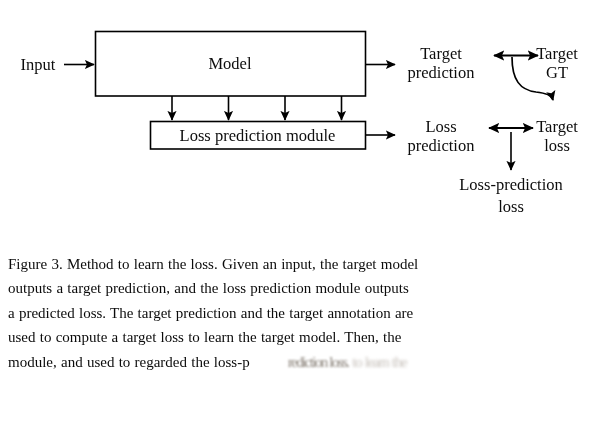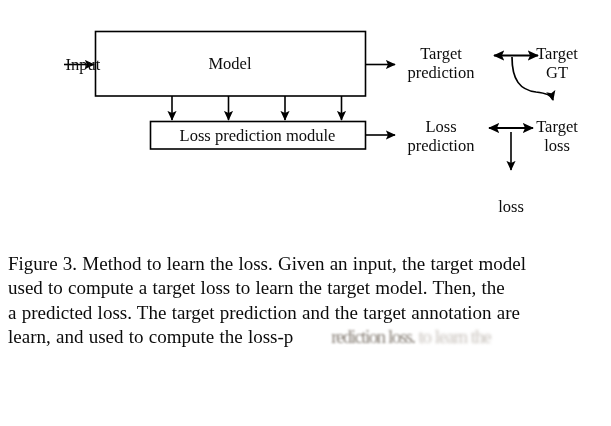--- a/index.html
+++ b/index.html
@@ -56,21 +56,21 @@
     color: #0d0d0d;
   }
 
   
   #caption {
     position: absolute;
     left: 8px;
     top: 252px;
     width: 596px;
     font-family: "Liberation Serif", "DejaVu Serif", serif;
-    font-size: 19px;
+    font-size: 15px;
     line-height: 24.4px;
     color: #0b0b0b;
     text-align: left;
     word-spacing: 0.5px;
   }
   #caption .cap-line {
     display: block;
     white-space: nowrap;
   }
   
@@ -132,36 +132,38 @@
 
     <line x1="489" y1="128" x2="533" y2="128" stroke="#000000" stroke-width="1.8" marker-start="url(#ah-start)" marker-end="url(#ah)"></line>
 
     <line x1="511" y1="132" x2="511" y2="170" stroke="#000000" stroke-width="1.6" marker-end="url(#ah)"></line>
   </svg>
 
   <div class="box-text" style="left:150px; top:122px; width:215px; height:27px;">Loss prediction module</div>
 
   <div class="box-text" style="left:95px; top:32px; width:270px; height:64px;">Model</div>
 
-  <div class="dg-label" style="left:14px; top:55px; width:48px;margin-left:45px;">Input</div>
+  <div class="dg-label" style="left:14px; top:55px; width:48px;">Input</div>
 
   <div class="dg-label" style="left:391px; top:44px; width:100px;">Target</div>
   <div class="dg-label" style="left:391px; top:63px; width:100px;">prediction</div>
 
   <div class="dg-label" style="left:517px; top:44px; width:80px;">Target</div>
   <div class="dg-label" style="left:517px; top:63px; width:80px;font-family:Liberation Serif, serif;">GT</div>
 
   <div class="dg-label" style="left:391px; top:117px; width:100px;">Loss</div>
   <div class="dg-label" style="left:391px; top:136px; width:100px;">prediction</div>
 
   <div class="dg-label" style="left:517px; top:117px; width:80px;">Target</div>
   <div class="dg-label" style="left:517px; top:136px; width:80px;">loss</div>
 
+  <div class="dg-label" style="left:431px; top:175px; width:160px;">Loss-prediction</div>
   <div class="dg-label" style="left:431px; top:197px; width:160px;">loss</div>
 
 </div>
 
 <div id="caption">
   <span class="cap-line">Figure 3. Method to learn the loss. Given an input, the target model</span>
+  <span class="cap-line">outputs a target prediction, and the loss prediction module outputs</span>
+  <span class="cap-line">a predicted loss. The target prediction and the target annotation are</span>
   <span class="cap-line">used to compute a target loss to learn the target model.  Then, the</span>
-  <span class="cap-line">a predicted loss. The target prediction and the target annotation are</span>
-  <span class="cap-line degraded"><span>learn, and used to compute the loss-p</span><span class="tail">rediction loss.</span><span class="tail2">to learn the</span></span>
+  <span class="cap-line degraded"><span>module, and used to regarded the loss-p</span><span class="tail">rediction loss.</span><span class="tail2">to learn the</span></span>
 </div>
 
 </body></html>

